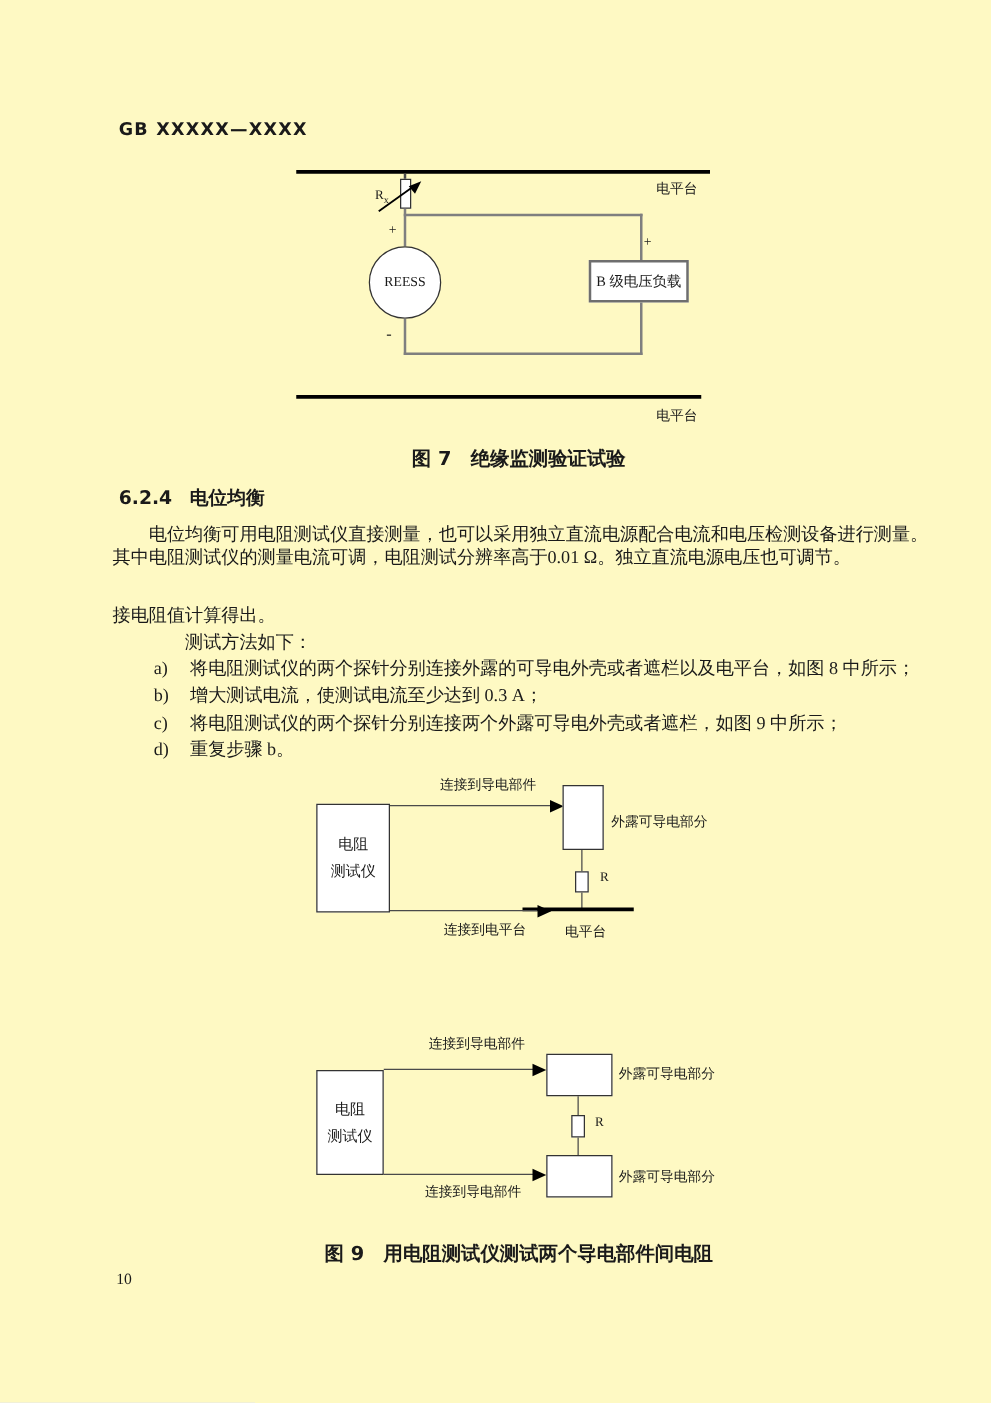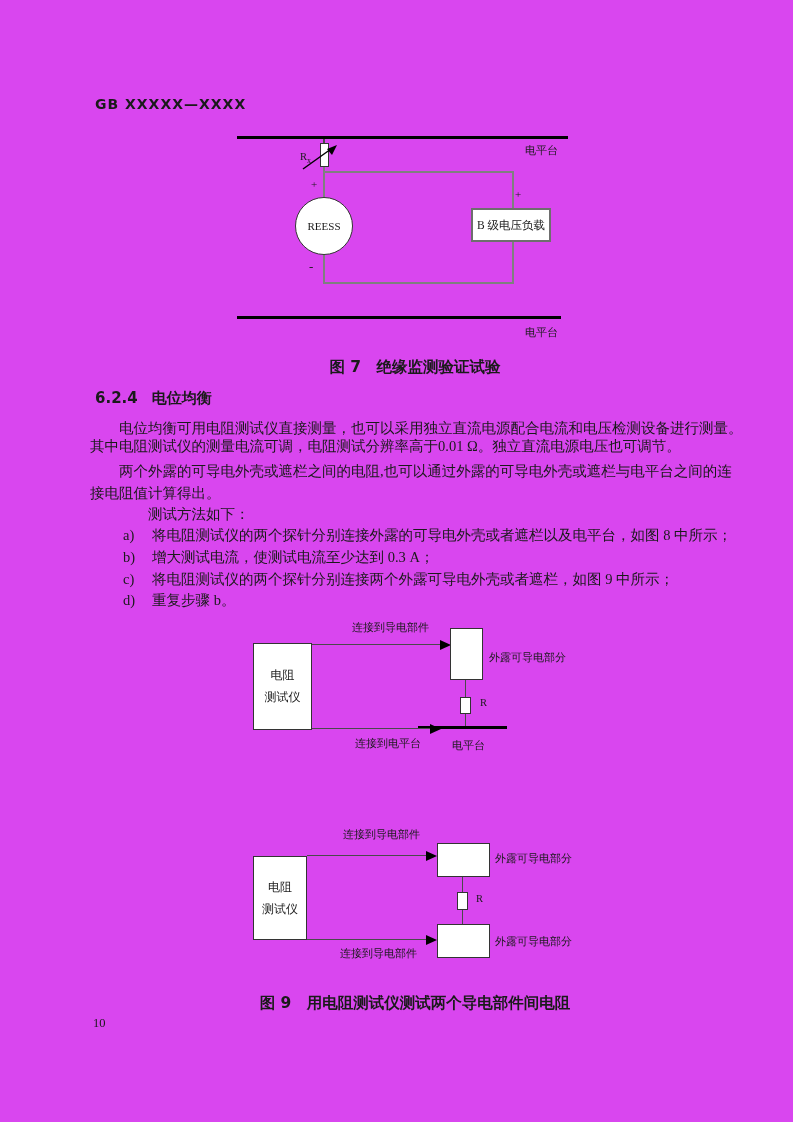--- a/index.html
+++ b/index.html
@@ -1,17 +1,17 @@
 <!DOCTYPE html>
 <html><head>
 <meta charset="utf-8">
 <style>
   html,body{margin:0;padding:0;background:#e8e8e8;}
   .page{
-    position:relative;width:793px;height:1122px;background:#d946ef;
+    position:relative;width:793px;height:1122px;background:#fef9c3;
     margin:0 auto;overflow:hidden;
     font-family:"Liberation Serif","DejaVu Serif",serif;color:#1a1a1a;
   }
   .abs{position:absolute;}
   .nowrap{white-space:nowrap;}
   
   .doc-code{font-family:"DejaVu Sans","Liberation Sans",sans-serif;font-weight:bold;font-size:14px;letter-spacing:1px;}
   
   .caption{font-family:"DejaVu Sans","Liberation Sans",sans-serif;font-weight:bold;font-size:15.5px;text-align:center;width:650px;left:90px;}
   .heading{font-family:"DejaVu Sans","Liberation Sans",sans-serif;font-weight:bold;font-size:15px;}
@@ -81,21 +81,20 @@
   </div>
 
   <div class="abs caption" style="top:357px;">图 7　绝缘监测验证试验</div>
 
   <div class="abs heading" style="left:95px;top:389px;">
     <span class="num">6.2.4</span><span>电位均衡</span>
   </div>
 
   <div class="abs bodyline nowrap" style="left:119px;top:420px;">电位均衡可用电阻测试仪直接测量，也可以采用独立直流电源配合电流和电压检测设备进行测量。</div>
   <div class="abs bodyline nowrap" style="left:90px;top:438px;">其中电阻测试仪的测量电流可调，电阻测试分辨率高于0.01 Ω。独立直流电源电压也可调节。</div>
-  <div class="abs bodyline nowrap" style="left:119px;top:463px;">两个外露的可导电外壳或遮栏之间的电阻,也可以通过外露的可导电外壳或遮栏与电平台之间的连</div>
   <div class="abs bodyline nowrap" style="left:90px;top:485px;">接电阻值计算得出。</div>
   <div class="abs bodyline nowrap" style="left:119px;top:506px;margin-left:29px;">测试方法如下：</div>
 
   <div class="listrow">
     <span class="abs marker" style="top:527px;">a)</span>
     <span class="abs txt" style="top:527px;">将电阻测试仪的两个探针分别连接外露的可导电外壳或者遮栏以及电平台，如图 8 中所示；</span>
   </div>
   <div class="listrow">
     <span class="abs marker" style="top:549px;">b)</span>
     <span class="abs txt" style="top:549px;">增大测试电流，使测试电流至少达到 0.3 A；</span>

